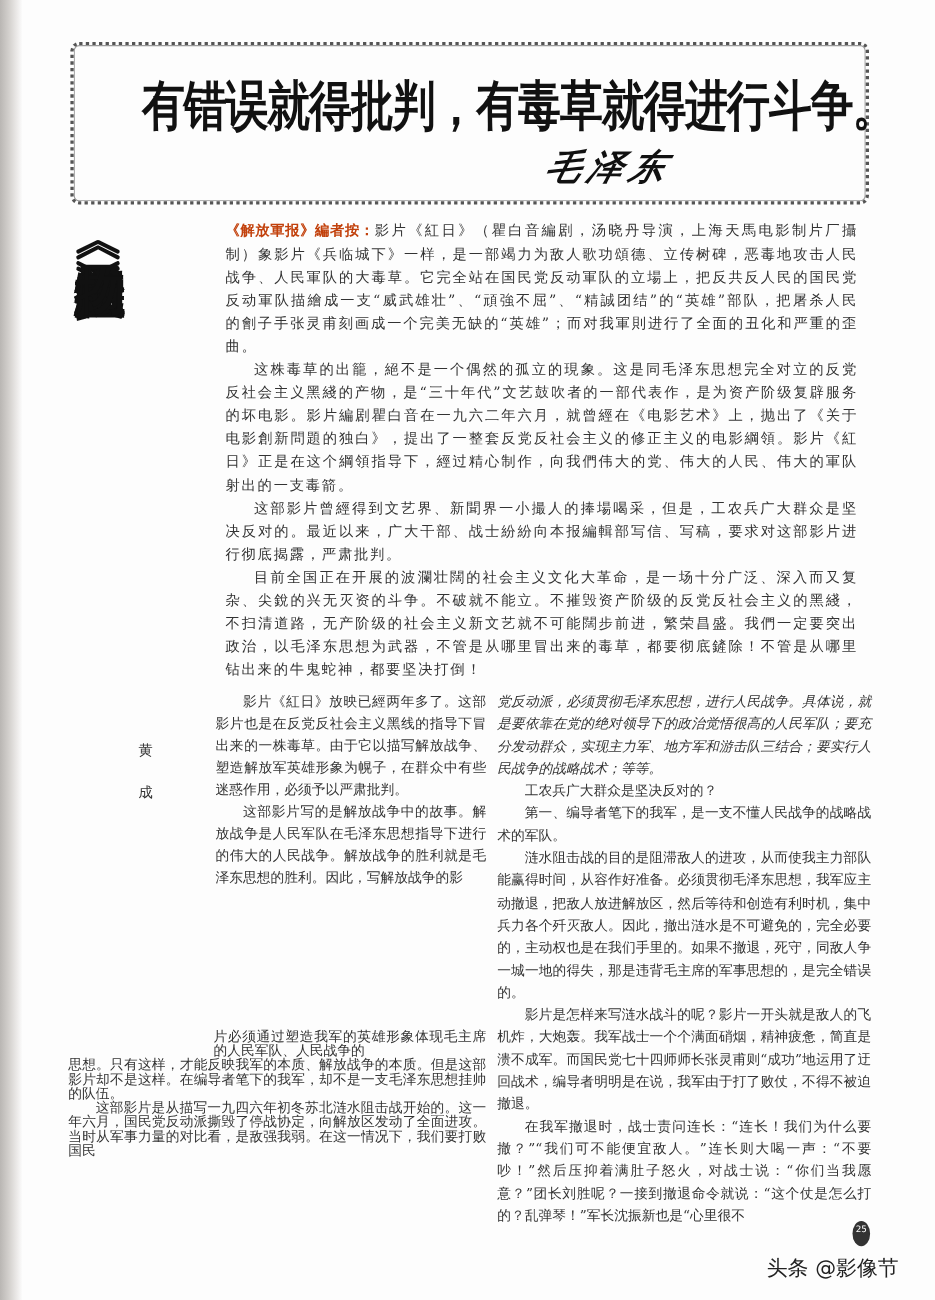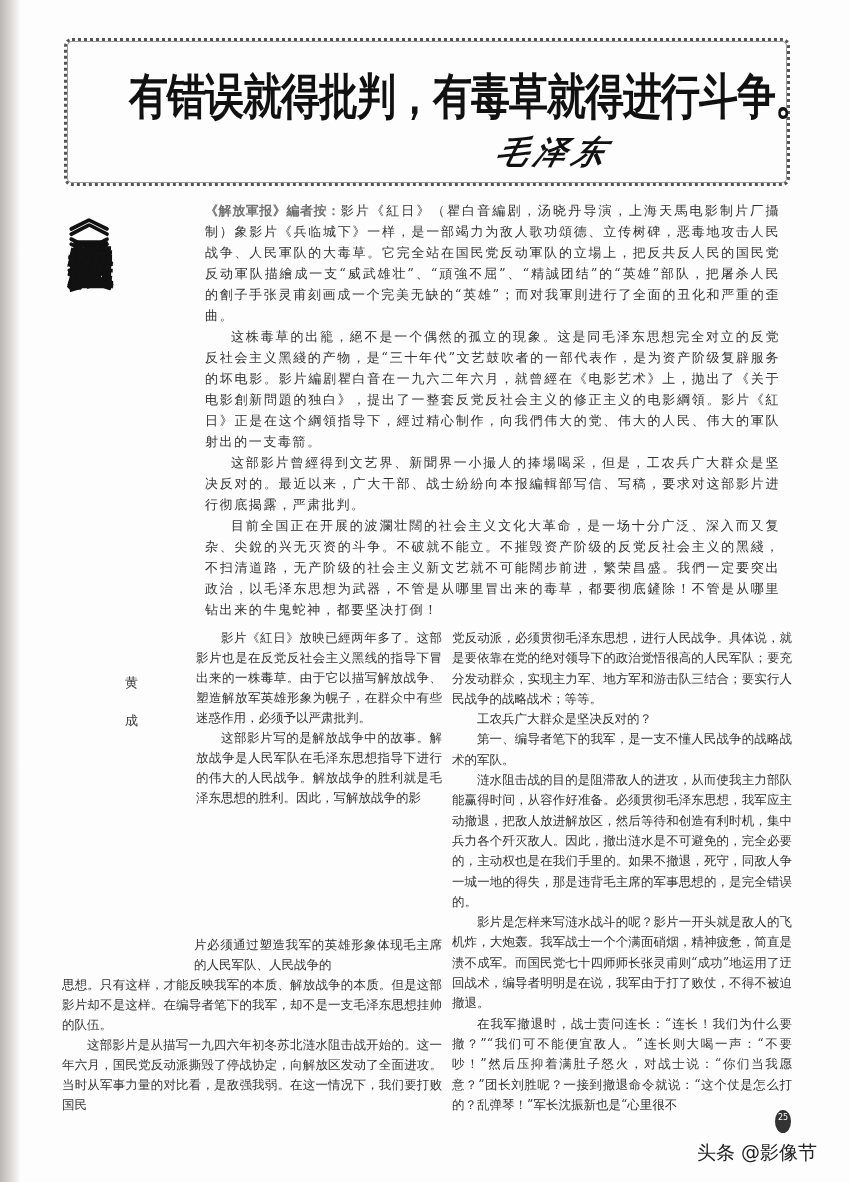--- a/index.html
+++ b/index.html
@@ -42,44 +42,44 @@
     font-size:13px; color:#333; writing-mode:vertical-rl; text-orientation:upright;
     letter-spacing:38px;
   }
   .editor-note {
     position:absolute; left:205px; top:200px; width:575px;
     font-size:13px; line-height:21px; color:#333; text-align:justify;
     letter-spacing:1.6px;
   }
   .editor-note p { margin:0; text-indent:2em; }
   .editor-note p.first { text-indent:0; }
-  .editor-note .label { font-weight:bold; color:#737373; letter-spacing:0; }
+  .editor-note .label { font-weight:bold; color:#c2410c; letter-spacing:0; }
   .col1 {
     position:absolute; left:196px; top:628px; width:246px;
     font-size:12.5px; line-height:20px; text-align:justify; color:#333;
   }
   .col1 p { margin:0; text-indent:2em; }
   .subhead {
     font-family:"DejaVu Sans", sans-serif; font-weight:bold; font-size:13px;
     text-align:center; color:#222; line-height:32px; margin:10px 0 2px 0;
   }
   .subhead span { display:block; }
   .col1-bottom {
     position:absolute; left:62px; top:935px; width:380px;
-    font-size:12.5px; line-height:20px; text-align:justify; color:#333;
+    font-size:12.5px; line-height:13px; text-align:justify; color:#333;
   }
   .col1-bottom p { margin:0; text-indent:2em; }
   .col1-bottom p.cont { text-indent:0; }
   .col1-bottom .indent-block { padding-left:132px; text-indent:0; }
   .col2 {
     position:absolute; left:452px; top:628px; width:340px;
     font-size:12.5px; line-height:20.3px; text-align:justify; color:#333;
   }
   .col2 p { margin:0; text-indent:2em; }
-  .col2 p.cont { text-indent:0; }
+  .col2 p.cont { text-indent:0;font-style:italic; }
   .page-num {
     position:absolute; left:775px; top:1110px; width:16px; height:23px;
     border-radius:50%; background:#333; color:#fff;
     font-size:8px; line-height:16px; text-align:center; font-family:"DejaVu Sans", sans-serif;
   }
   .watermark {
     position:absolute; left:697px; top:1140px;
     font-family:"DejaVu Sans", sans-serif; font-size:19px; color:#222;
     text-shadow:0 0 2px #fff, 0 0 3px #fff;
   }

